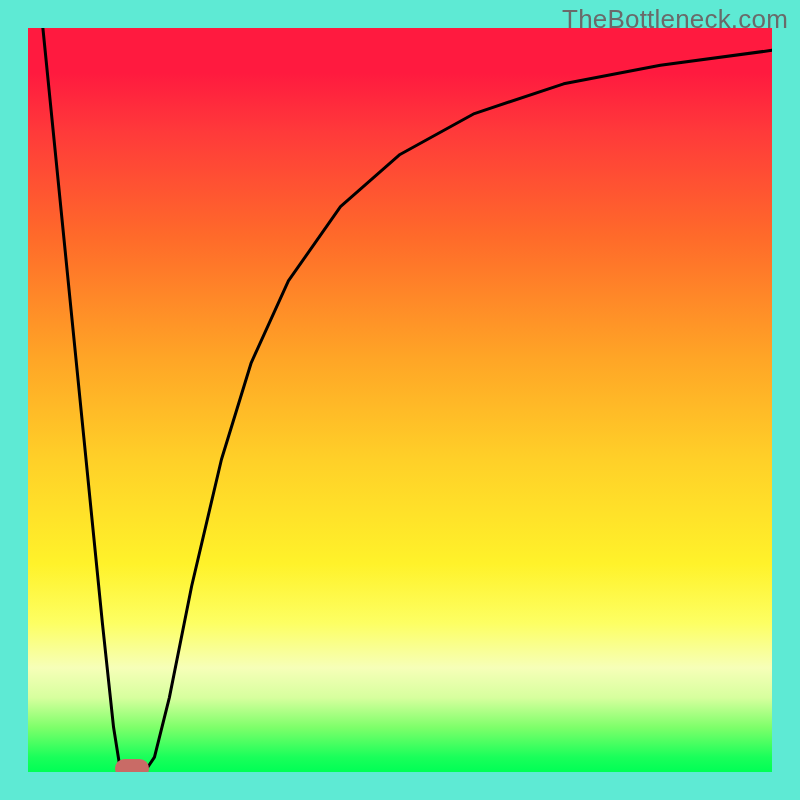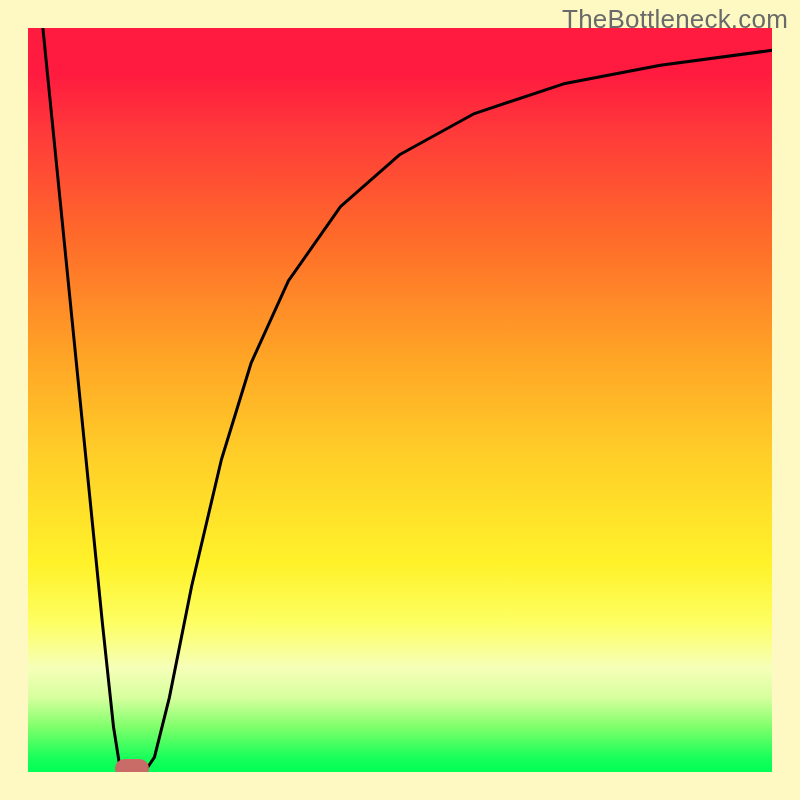--- a/index.html
+++ b/index.html
@@ -1,21 +1,21 @@
 <!DOCTYPE html>
 <html><head>
 <meta charset="utf-8">
 <style>
   * { margin: 0; padding: 0; box-sizing: border-box; }
   html, body { width: 800px; height: 800px; overflow: hidden; background: #000; }
   .frame {
     position: relative;
     width: 800px;
     height: 800px;
-    background: #fef9c3;
+    background: #5eead4;
   }
   .watermark {
     position: absolute;
     top: 4px;
     right: 12px;
     font-family: Arial, Helvetica, sans-serif;
     font-size: 26px;
     color: #6a6a6a;
     letter-spacing: 0.2px;
     z-index: 10;

